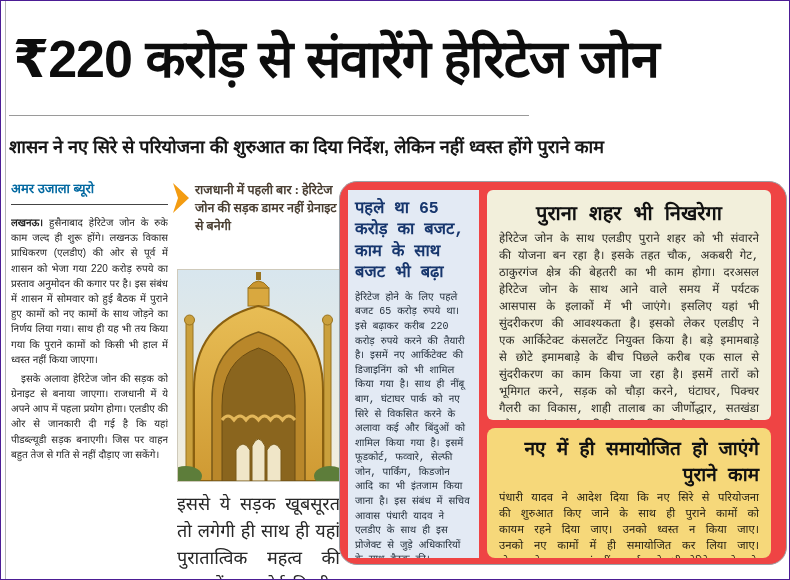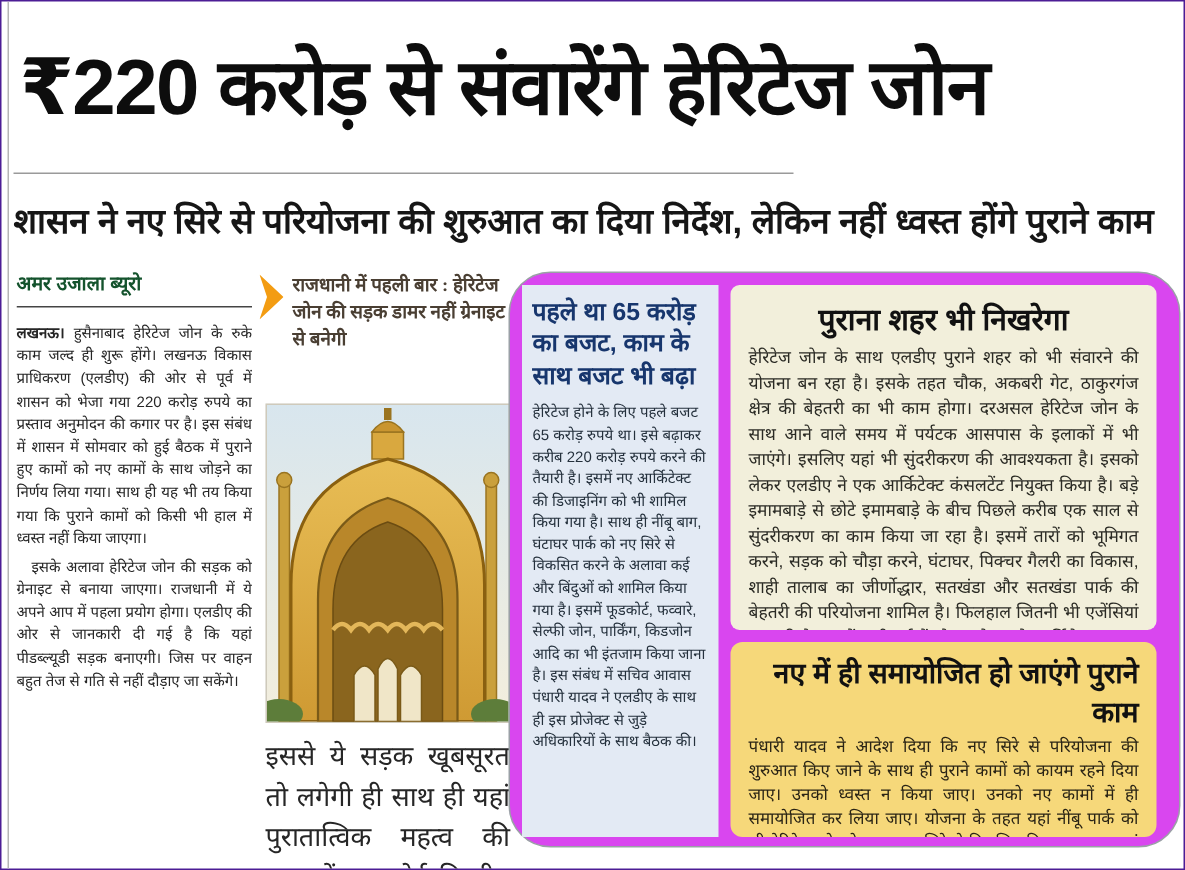--- a/index.html
+++ b/index.html
@@ -16,29 +16,29 @@
   .headline {
     position:absolute; left:12px; top:4px; width:772px; height:108px;
     font-size:52px; font-weight:800; letter-spacing:-1px; color:#0d0d0d;
     white-space:nowrap; overflow:hidden; line-height:108px;
   }
   .headline-divider {
     position:absolute; left:8px; top:114px; width:520px; height:1px; background:#9a9a9a;
   }
   .subheadline {
     position:absolute; left:8px; top:120px; width:778px; height:52px;
-    font-size:23px; font-weight:700; color:#161616; white-space:nowrap;
+    font-size:18px; font-weight:700; color:#161616; white-space:nowrap;
     overflow:hidden; line-height:52px;
   }
   
   .col-left {
     position:absolute; left:10px; top:178px; width:157px; height:392px; overflow:hidden;
   }
   .byline {
-    font-size:13px; font-weight:700; color:#14532d;
+    font-size:13px; font-weight:700; color:#0369a1;
     border-bottom:1.5px solid #444; padding-bottom:7px; margin-bottom:10px;
   }
   .body-copy { font-size:10px; line-height:1.52; text-align:justify; color:#262626; }
   .body-copy .dateline { font-weight:800; }
   .para2 { margin-top:4px; text-indent:10px; }
   
   .col-mid { position:absolute; left:176px; top:180px; width:163px; height:390px;font-family:Liberation Serif, serif; }
   .kicker-row { display:flex; align-items:flex-start; }
   .kicker-arrow { flex:0 0 16px; margin:2px 6px 0 -4px; }
   .kicker-text {
@@ -49,21 +49,21 @@
     border:1px solid #cfcabb; background:#eef2f4;
   }
   .photo-frame svg { display:block; }
   .photo-caption {
     position:absolute; left:0; top:310px; width:163px;
     font-size:18px; line-height:1.5; text-align:justify; color:#262626;
   }
   
   .round-box {
     position:absolute; left:338px; top:180px; width:448px; height:384px;
-    border:1.5px solid #9aa0a6; border-radius:28px; background:#d946ef;
+    border:1.5px solid #9aa0a6; border-radius:18px; background:#ef4444;font-family:Liberation Mono, monospace;
   }
   .budget-box {
     position:absolute; left:8px; top:8px; width:131px; height:368px;
     background:#e3eaf4; padding:8px 7px; overflow:hidden;
   }
   .budget-heading {
     font-size:16.5px; font-weight:800; line-height:1.3; color:#17366d; margin-bottom:7px;
   }
   .budget-body { font-size:10px; line-height:1.46; color:#24303c; text-align:left; }
   .oldcity-box {

